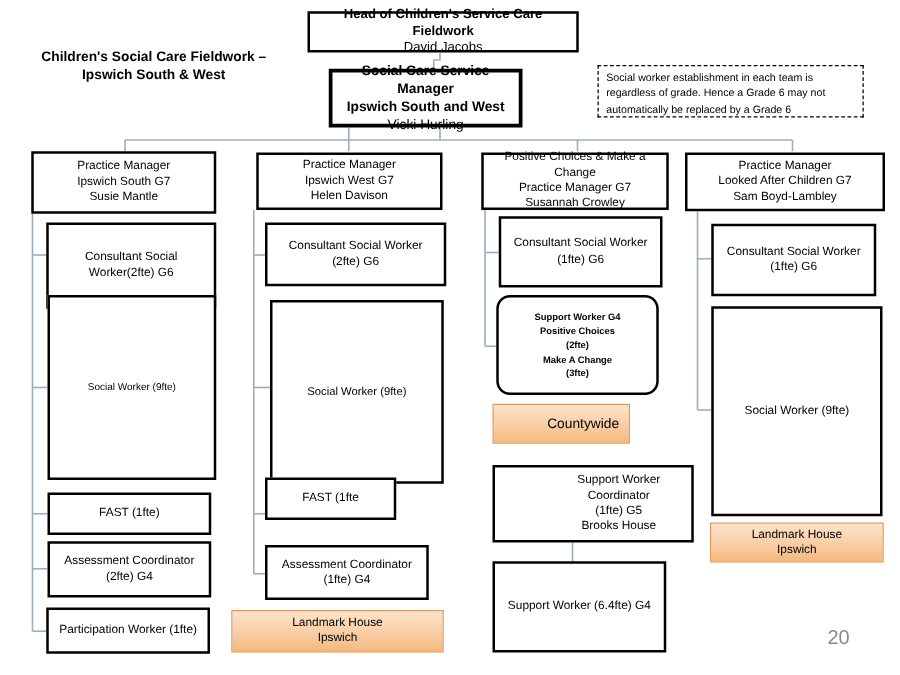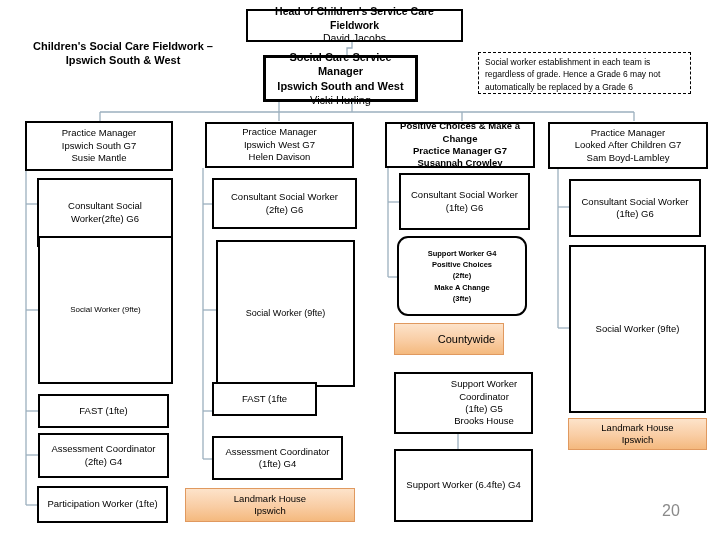--- a/index.html
+++ b/index.html
@@ -37,25 +37,25 @@
   .sw1{left:38px;top:236px;width:135px;height:148px;border-width:2.5px;font-size:8px;}
   .fast1{left:38px;top:394px;width:131px;height:34px;}
   .ac1{left:38px;top:433px;width:131px;height:45px;}
   .pw1{left:37px;top:486px;width:131px;height:37px;}
   .pm2{left:205px;top:122px;width:149px;height:46px;}
   .c2{left:212px;top:178px;width:145px;height:51px;}
   .sw2{left:216px;top:240px;width:139px;height:147px;font-size:9px;}
   .fast2{left:212px;top:382px;width:105px;height:34px;}
   .ac2{left:212px;top:436px;width:131px;height:44px;}
   .lm2{left:185px;top:488px;width:170px;height:34px;}
-  .pm3{left:385px;top:122px;width:150px;height:46px;font-weight:bold;}
+  .pm3{left:385px;top:122px;width:150px;height:46px;}
   .c3{left:399px;top:173px;width:131px;height:57px;}
   .swg4{left:397px;top:236px;width:130px;height:80px;font-size:7.5px;font-weight:bold;line-height:1.5;border-radius:11px;}
   .county{left:394px;top:323px;width:110px;height:32px;font-size:11px;padding-left:37px;}
-  .swc{left:394px;top:372px;width:139px;height:62px;border-width:2.5px;padding-left:43px;}
+  .swc{left:394px;top:372px;width:161px;height:62px;border-width:2.5px;padding-left:43px;}
   .sw64{left:394px;top:449px;width:139px;height:73px;border-width:2.5px;}
   .pm4{left:548px;top:122px;width:160px;height:47px;}
   .c4{left:569px;top:179px;width:132px;height:58px;}
   .sw4{left:569px;top:245px;width:137px;height:168px;border-width:2.5px;}
   .lm4{left:568px;top:418px;width:139px;height:32px;}
 </style>
 </head>
 <body>
 
 <div id="slide">

